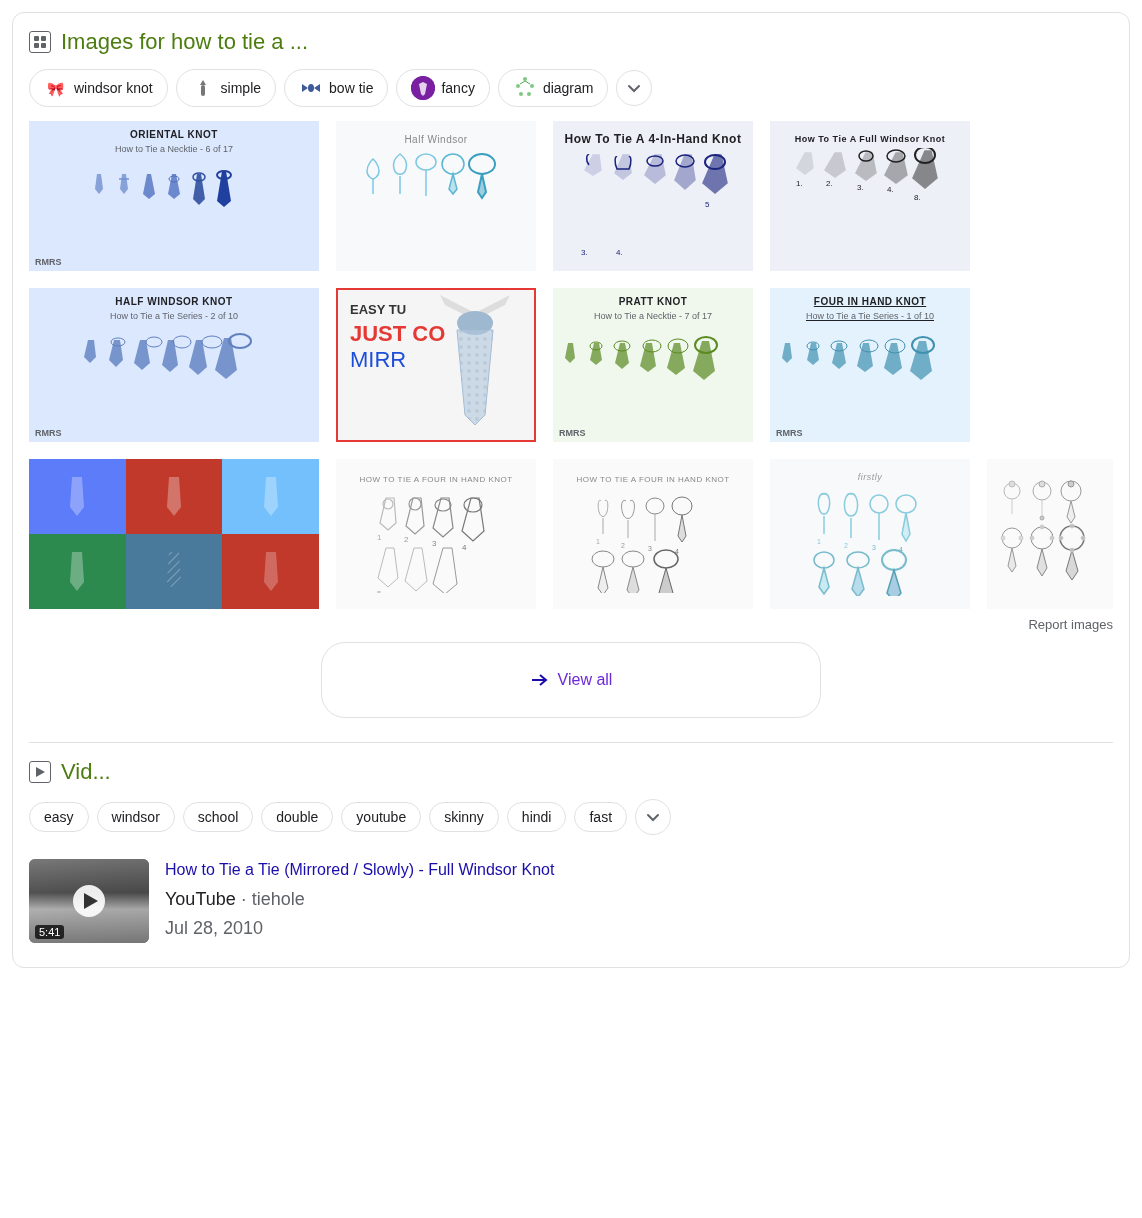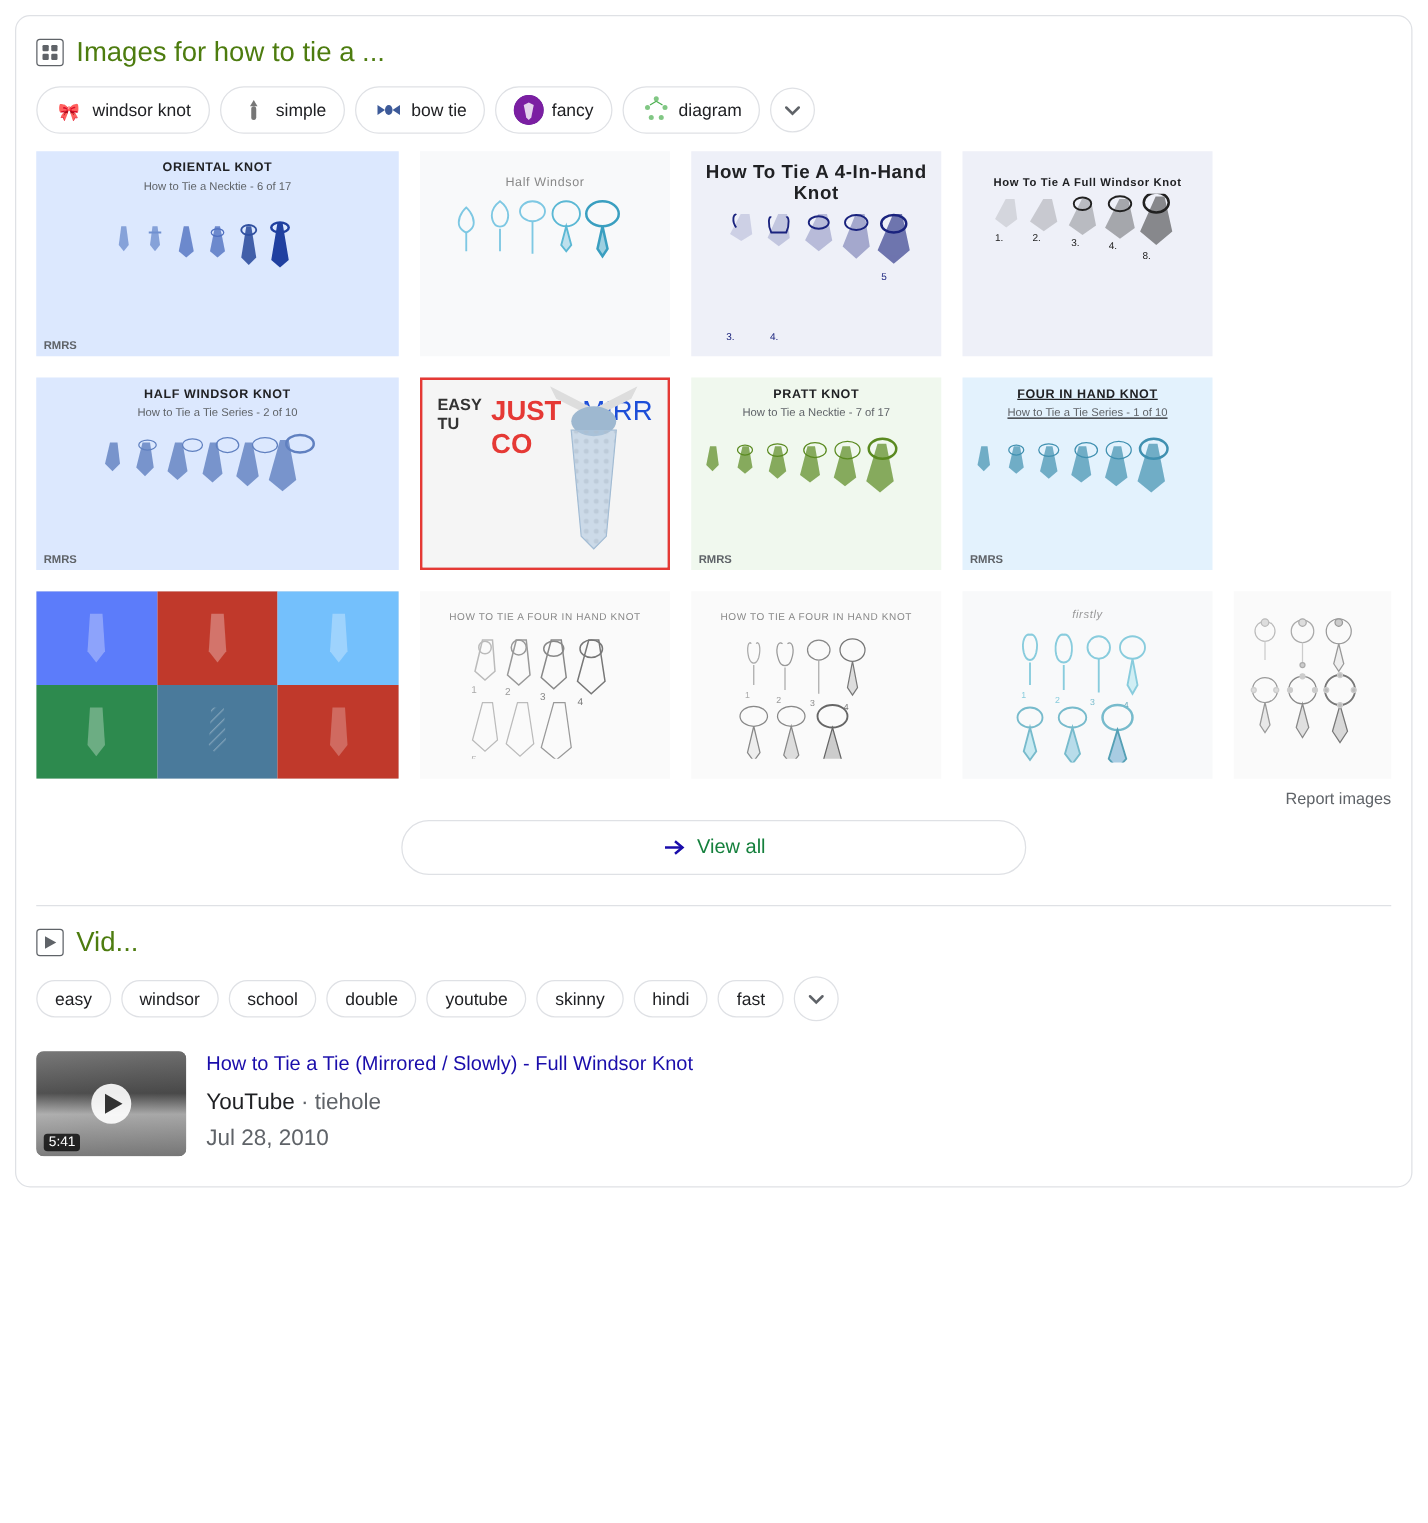--- a/index.html
+++ b/index.html
@@ -172,23 +172,23 @@
     }
 
     
     .view-all-btn {
       display: flex;
       align-items: center;
       justify-content: center;
       gap: 10px;
       border: 1px solid #dfe1e5;
       border-radius: 24px;
-      padding: 12px 24px;
+      padding: 28px 24px;
       font-size: 16px;
-      color: #15803d;
+      color: #6d28d9;
       cursor: pointer;
       background: #fff;
       margin: 0 auto 24px;
       width: 500px;
     }
 
     
     .videos-section { margin-top: 8px; }
 
     
@@ -273,21 +273,21 @@
       min-height: 150px;
     }
     .color-cell {
       min-height: 75px;
     }
 
     
     .easy-tu {
       background: #f5f5f5;
       display: flex;
-      flex-direction: row;
+      flex-direction: column;
       align-items: flex-start;
       justify-content: flex-start;
       padding: 12px;
       position: relative;
     }
     .easy-tu-title {
       font-size: 13px;
       font-weight: bold;
       color: #333;
       margin-bottom: 4px;
@@ -473,21 +473,21 @@
           <g transform="translate(112,5)" stroke="#3a9fc0" stroke-width="2" fill="none">
             <ellipse cx="14" cy="10" rx="13" ry="10"></ellipse>
             <polygon points="14,20 18,38 14,44 10,38" fill="#9dcfe0"></polygon>
           </g>
         </svg>
       </div>
     </div>
 
     <div class="img-cell img-cell-r1c3" style="background:#eef0f8;">
       <div class="img-placeholder">
-        <div class="img-label" style="font-size:15px;">How To Tie A 4-In-Hand Knot</div>
+        <div class="img-label" style="font-size:12px;">How To Tie A 4-In-Hand Knot</div>
         <svg width="155" height="110" viewBox="0 0 155 110">
           <g fill="none" stroke="#1a237e" stroke-width="1.5">
             <g transform="translate(5,5)">
               <polygon points="12,0 18,0 20,15 12,20 4,15" fill="#1a237e" opacity="0.15"></polygon>
               <path d="M8,0 C6,-2 4,5 8,10" stroke="#1a237e"></path>
             </g>
             <g transform="translate(35,5)">
               <polygon points="12,0 18,0 20,18 12,24 4,18" fill="#1a237e" opacity="0.2"></polygon>
               <path d="M6,2 C4,0 3,8 6,14 L18,14 C21,8 20,0 18,2" fill="none" stroke="#1a237e"></path>
             </g>

